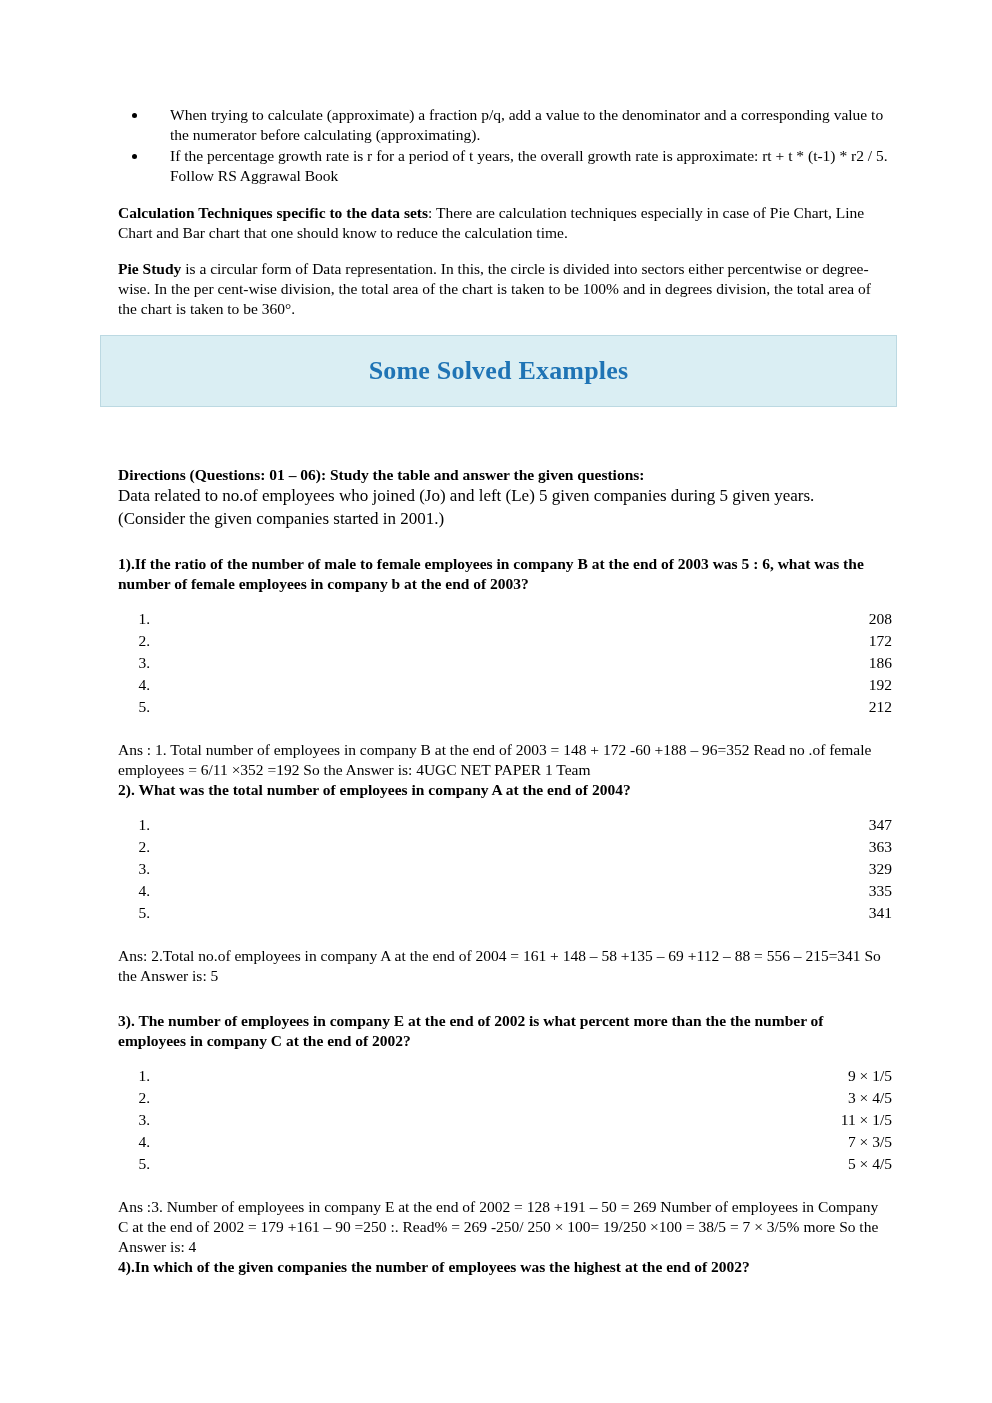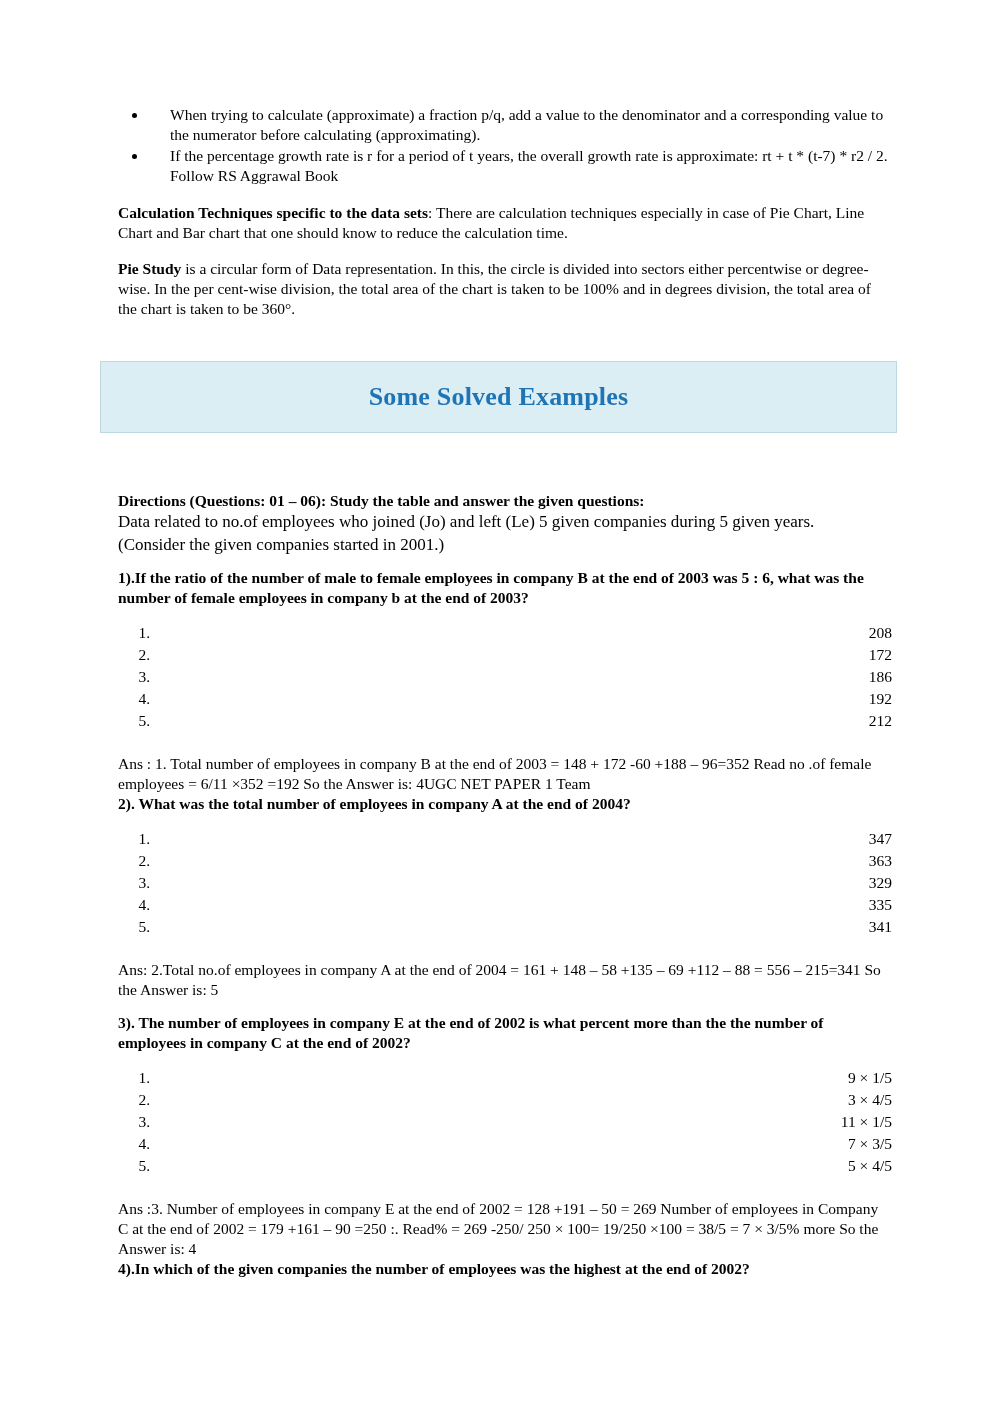--- a/index.html
+++ b/index.html
@@ -33,40 +33,40 @@
   }
   p.para {
     font-size: 15.5px;
     line-height: 1.30;
     margin: 16px 0 0 0;
     text-align: left;
   }
   b, .b { font-weight: bold; margin-top: 36px; }
 
   .banner {
-    margin: 42px 0 0 -18px;
+    margin: 16px 0 0 -18px;
     width: 795px;
     height: 70px;
     background: #daeef3;
     border: 1px solid #bcd9e2;
     display: flex;
     align-items: center;
     justify-content: center;
     text-align: right;
   }
   .banner-title {
     color: #1f74b5;
     font-size: 26px;
     font-weight: bold;
     letter-spacing: 0.2px;
   }
 
   .section-gap { height: 58px; }
 
-  .q-block { margin-top: 12px; }
+  .q-block { margin-top: 24px; }
   .q-text {
     font-size: 15.5px;
     line-height: 1.30;
     font-weight: bold;
     margin: 0;
   }
   .d-text {
     font-size: 17px;
     line-height: 1.30;
     margin: 0;
@@ -88,21 +88,21 @@
     margin: 22px 0 0 0;
   }
 </style>
 </head>
 <body>
 
 <div class="page">
 
   <ul class="bullets">
     <li>When trying to calculate (approximate) a fraction p/q, add a value to the denominator and a corresponding value to the numerator before calculating (approximating).</li>
-    <li>If the percentage growth rate is r for a period of t years, the overall growth rate is approximate: rt + t * (t-7) * r2 / 2. Follow RS Aggrawal Book</li>
+    <li>If the percentage growth rate is r for a period of t years, the overall growth rate is approximate: rt + t * (t-1) * r2 / 5. Follow RS Aggrawal Book</li>
   </ul>
 
   <p class="para"><b>Calculation Techniques specific to the data sets</b><span>: There are calculation techniques especially in case of Pie Chart, Line Chart and Bar chart that one should know to reduce the calculation time.</span></p>
 
   <p class="para"><b>Pie Study</b><span> is a circular form of Data representation. In this, the circle is divided into sectors either percentwise or degree-wise. In the per cent-wise division, the total area of the chart is taken to be 100% and in degrees division, the total area of the chart is taken to be 360°.</span></p>
 
   <div class="banner">
     <span class="banner-title">Some Solved Examples</span>
   </div>
 

